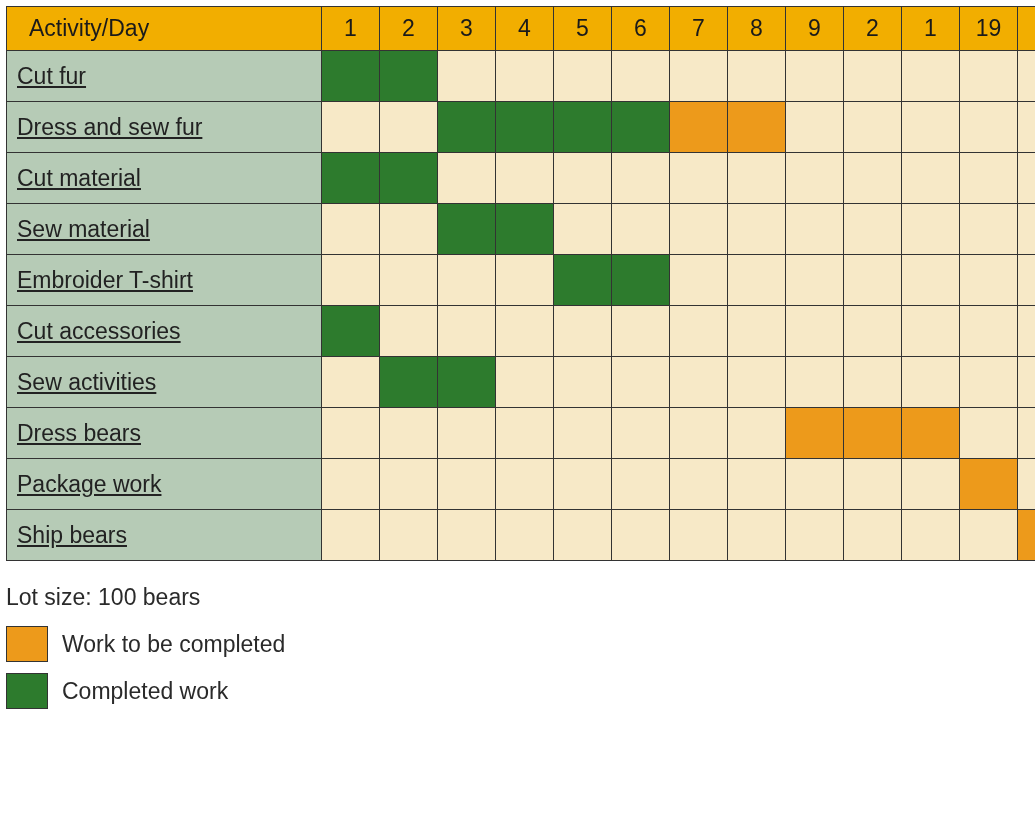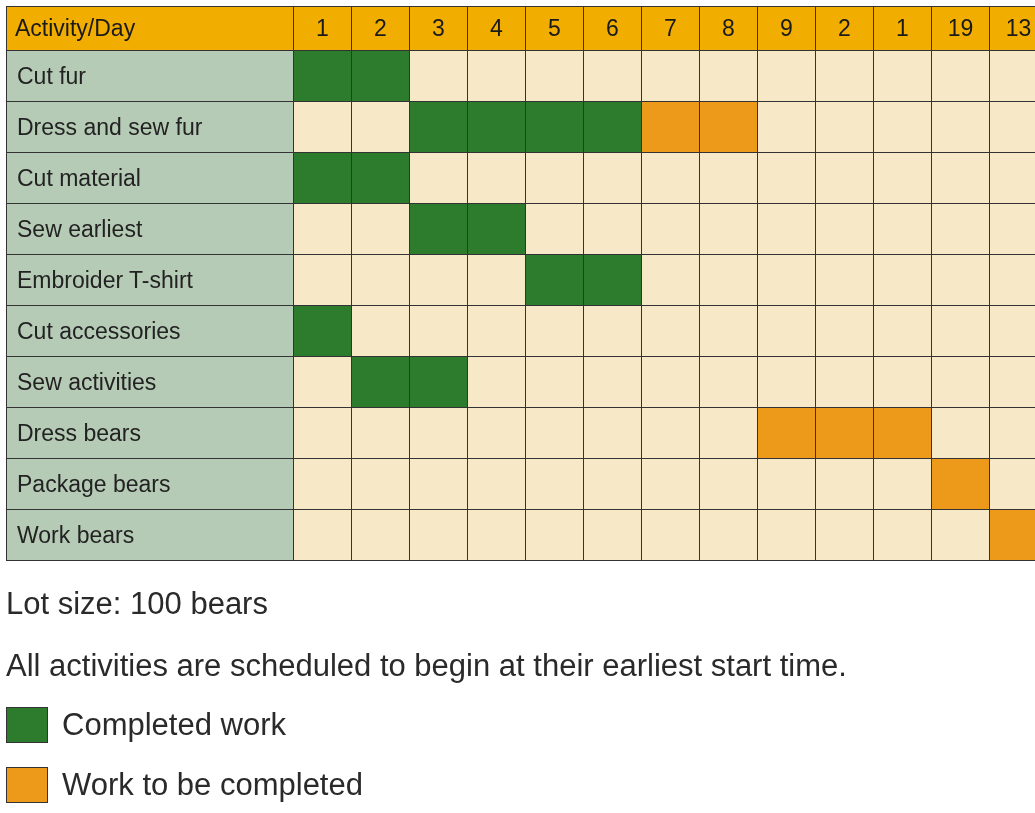--- a/index.html
+++ b/index.html
@@ -19,50 +19,51 @@
   }
   table.gantt th, table.gantt td {
     border: 1px solid #333;
     padding: 0;
   }
   table.gantt th.activity-col {
     width: 270px;
     background: #f2ae00;
     text-align: left;
     font-weight: 400;
-    padding: 8px 8px;
+    padding: 8px 22px;
     color: #1a1a1a;
   }
   table.gantt th.day-col {
     width: 57px;
     background: #f2ae00;
     font-weight: 400;
     text-align: center;
     color: #1a1a1a;
     padding: 8px 0;
   }
   table.gantt td.activity-label {
     background: #b6cbb6;
     padding: 8px 10px;
     color: #222;
+    text-decoration: underline;
   }
   table.gantt td.cell {
     background: #f7e9c7;
     height: 50px;
   }
   table.gantt td.cell.done {
     background: #2d7b2d;
   }
   table.gantt td.cell.todo {
     background: #ed9a1b;
   }
 
   .notes {
     margin-top: 18px;
-    font-size: 31px;
+    font-size: 23px;
     line-height: 1.6;
   }
   .notes p {
     margin: 12px 0 6px 0;
   }
   .legend-row {
     display: flex;
     align-items: center;
     margin-top: 10px;
   }
@@ -140,21 +141,21 @@
         <td class="cell"></td>
         <td class="cell"></td>
         <td class="cell"></td>
         <td class="cell"></td>
         <td class="cell"></td>
         <td class="cell"></td>
         <td class="cell"></td>
         <td class="cell"></td>
       </tr>
       <tr>
-        <td class="activity-label">Sew earliest</td>
+        <td class="activity-label">Sew material</td>
         <td class="cell"></td>
         <td class="cell"></td>
         <td class="cell done"></td>
         <td class="cell done"></td>
         <td class="cell"></td>
         <td class="cell"></td>
         <td class="cell"></td>
         <td class="cell"></td>
         <td class="cell"></td>
         <td class="cell"></td>
@@ -220,58 +221,57 @@
         <td class="cell"></td>
         <td class="cell"></td>
         <td class="cell"></td>
         <td class="cell todo"></td>
         <td class="cell todo"></td>
         <td class="cell todo"></td>
         <td class="cell"></td>
         <td class="cell"></td>
       </tr>
       <tr>
-        <td class="activity-label">Package bears</td>
-        <td class="cell"></td>
-        <td class="cell"></td>
-        <td class="cell"></td>
-        <td class="cell"></td>
-        <td class="cell"></td>
-        <td class="cell"></td>
-        <td class="cell"></td>
-        <td class="cell"></td>
-        <td class="cell"></td>
-        <td class="cell"></td>
-        <td class="cell"></td>
-        <td class="cell todo"></td>
-        <td class="cell"></td>
-      </tr>
-      <tr>
-        <td class="activity-label">Work bears</td>
+        <td class="activity-label">Package work</td>
+        <td class="cell"></td>
+        <td class="cell"></td>
+        <td class="cell"></td>
+        <td class="cell"></td>
+        <td class="cell"></td>
+        <td class="cell"></td>
+        <td class="cell"></td>
+        <td class="cell"></td>
+        <td class="cell"></td>
+        <td class="cell"></td>
+        <td class="cell"></td>
+        <td class="cell todo"></td>
+        <td class="cell"></td>
+      </tr>
+      <tr>
+        <td class="activity-label">Ship bears</td>
         <td class="cell"></td>
         <td class="cell"></td>
         <td class="cell"></td>
         <td class="cell"></td>
         <td class="cell"></td>
         <td class="cell"></td>
         <td class="cell"></td>
         <td class="cell"></td>
         <td class="cell"></td>
         <td class="cell"></td>
         <td class="cell"></td>
         <td class="cell"></td>
         <td class="cell todo"></td>
       </tr>
     </tbody>
 </table>
 
 <div class="notes">
   <p>Lot size: 100 bears</p>
-  <p>All activities are scheduled to begin at their earliest start time.</p>
+  <div class="legend-row">
+    <div class="legend-swatch todo"></div>
+    <span>Work to be completed</span>
+  </div>
   <div class="legend-row">
     <div class="legend-swatch done"></div>
     <span>Completed work</span>
   </div>
-  <div class="legend-row">
-    <div class="legend-swatch todo"></div>
-    <span>Work to be completed</span>
-  </div>
 </div>
 
 </body></html>

